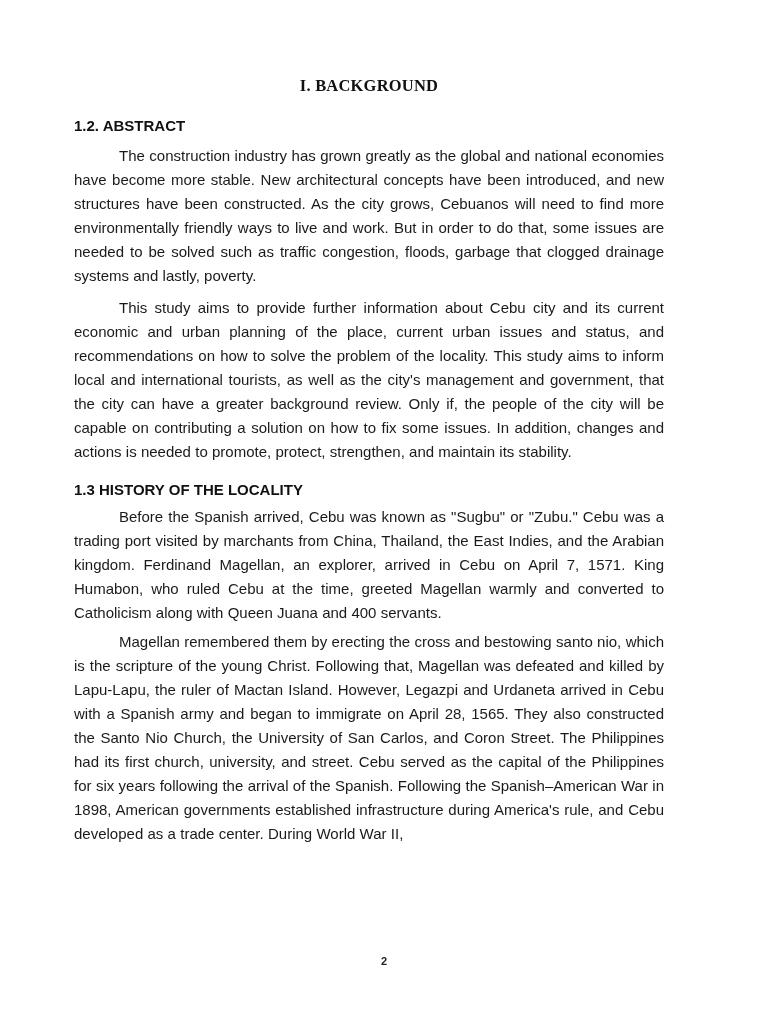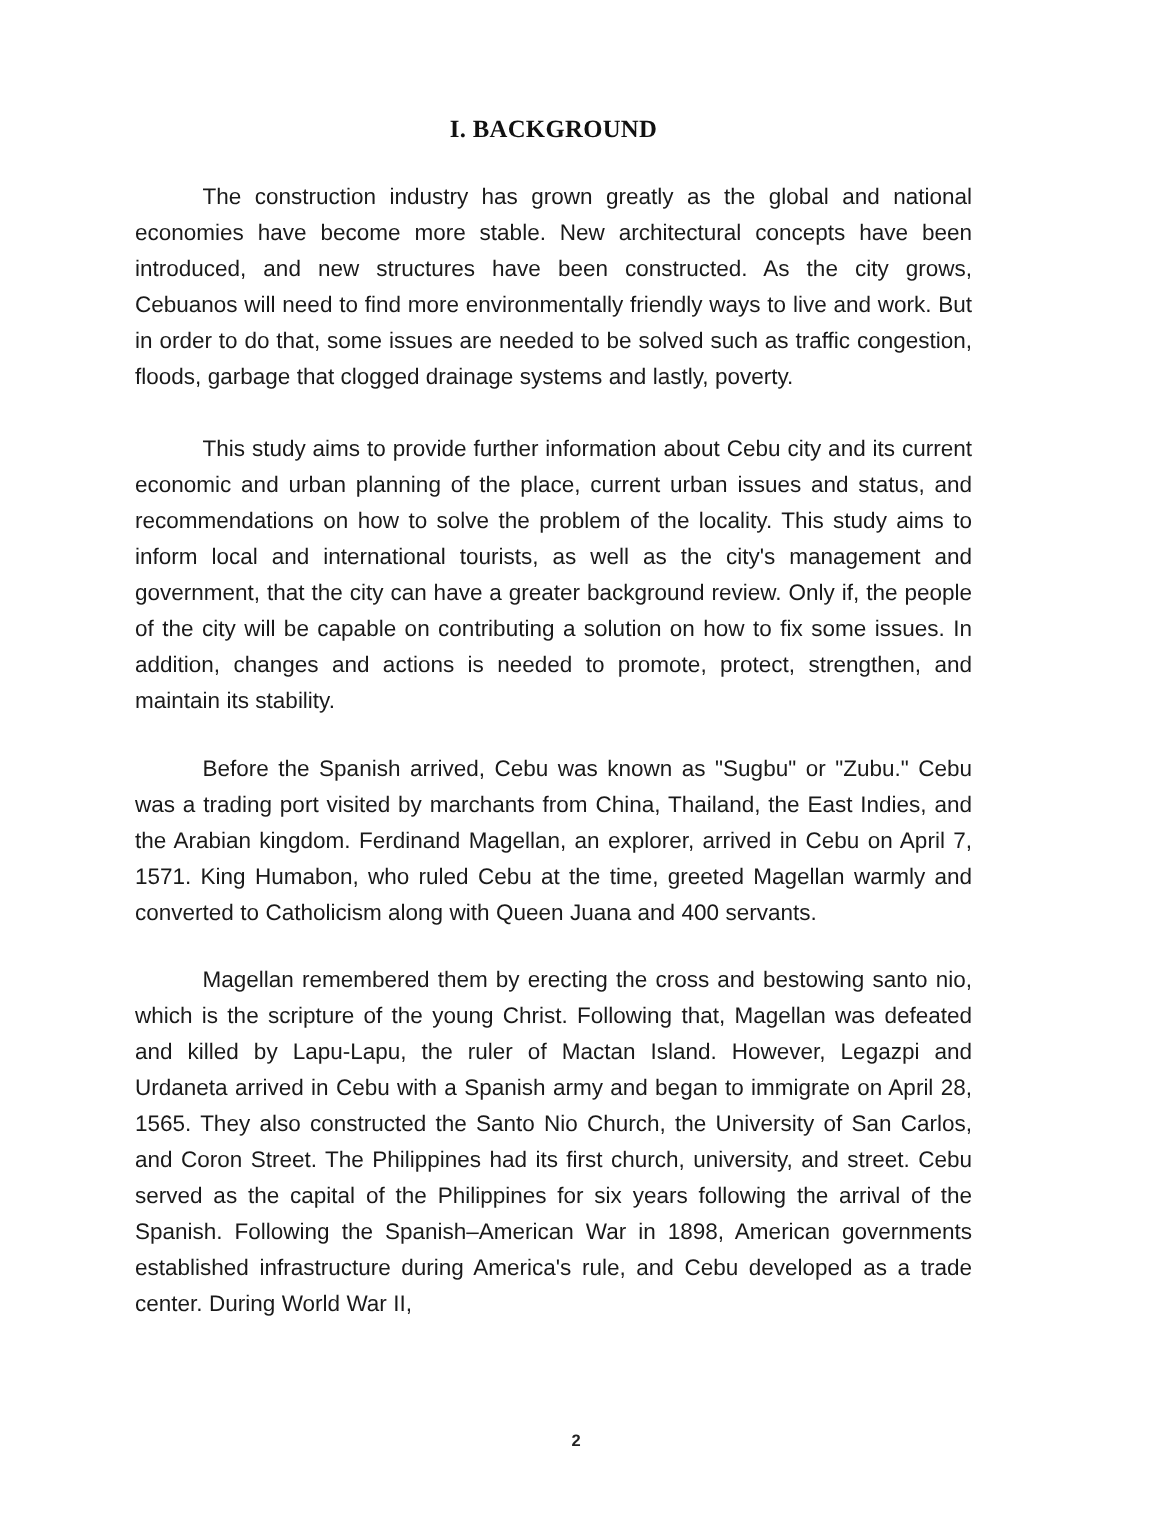--- a/index.html
+++ b/index.html
@@ -55,21 +55,21 @@
     padding-top: 16px;
   }
 
   .body-par {
     font-family: "Liberation Sans", "DejaVu Sans", sans-serif;
     font-size: 15px;
     color: #1a1a1a;
     text-align: justify;
     text-justify: inter-word;
     line-height: 24px;
-    margin: 16px;
+    margin: 0;
     padding-top: 8px;
     text-indent: 45px;
     hyphens: none;
     word-spacing: 0.1px;
   }
 
   .par-tight {
     padding-top: 5px;
   }
 
@@ -87,25 +87,27 @@
 </style>
 </head>
 <body>
 
 <div class="page">
 
   <div class="content">
 
     <h1 class="doc-title">I. BACKGROUND</h1>
 
+    <h2 class="section-heading heading-abstract">1.2. ABSTRACT</h2>
 
     <p class="body-par">The construction industry has grown greatly as the global and national economies have become more stable. New architectural concepts have been introduced, and new structures have been constructed. As the city grows, Cebuanos will need to find more environmentally friendly ways to live and work. But in order to do that, some issues are needed to be solved such as traffic congestion, floods, garbage that clogged drainage systems and lastly, poverty.</p>
 
     <p class="body-par">This study aims to provide further information about Cebu city and its current economic and urban planning of the place, current urban issues and status, and recommendations on how to solve the problem of the locality. This study aims to inform local and international tourists, as well as the city's management and government, that the city can have a greater background review. Only if, the people of the city will be capable on contributing a solution on how to fix some issues. In addition, changes and actions is needed to promote, protect, strengthen, and maintain its stability.</p>
 
+    <h2 class="section-heading heading-history">1.3 HISTORY OF THE LOCALITY</h2>
 
     <p class="body-par par-tight">Before the Spanish arrived, Cebu was known as "Sugbu" or "Zubu." Cebu was a trading port visited by marchants from China, Thailand, the East Indies, and the Arabian kingdom. Ferdinand Magellan, an explorer, arrived in Cebu on April 7, 1571. King Humabon, who ruled Cebu at the time, greeted Magellan warmly and converted to Catholicism along with Queen Juana and 400 servants.</p>
 
     <p class="body-par par-tight">Magellan remembered them by erecting the cross and bestowing santo nio, which is the scripture of the young Christ. Following that, Magellan was defeated and killed by Lapu-Lapu, the ruler of Mactan Island. However, Legazpi and Urdaneta arrived in Cebu with a Spanish army and began to immigrate on April 28, 1565. They also constructed the Santo Nio Church, the University of San Carlos, and Coron Street. The Philippines had its first church, university, and street. Cebu served as the capital of the Philippines for six years following the arrival of the Spanish. Following the Spanish–American War in 1898, American governments established infrastructure during America's rule, and Cebu developed as a trade center. During World War II,</p>
 
   </div>
 
   <div class="page-number">2</div>
 
 </div>

